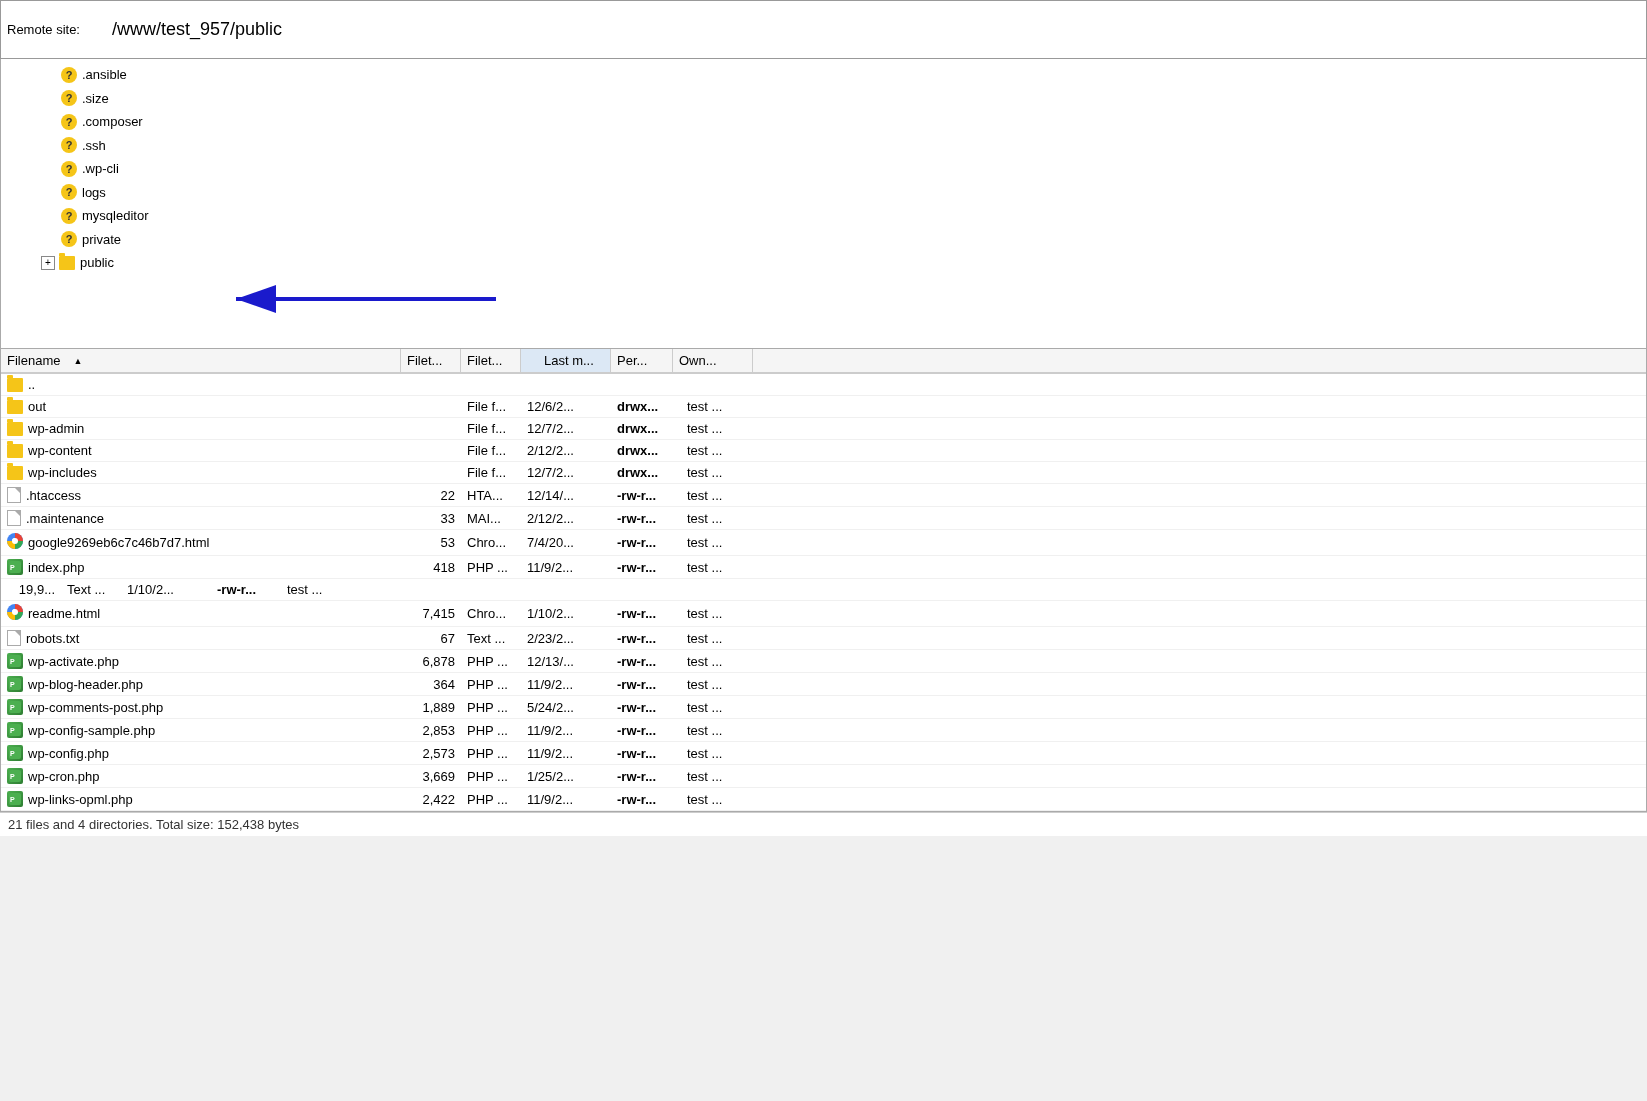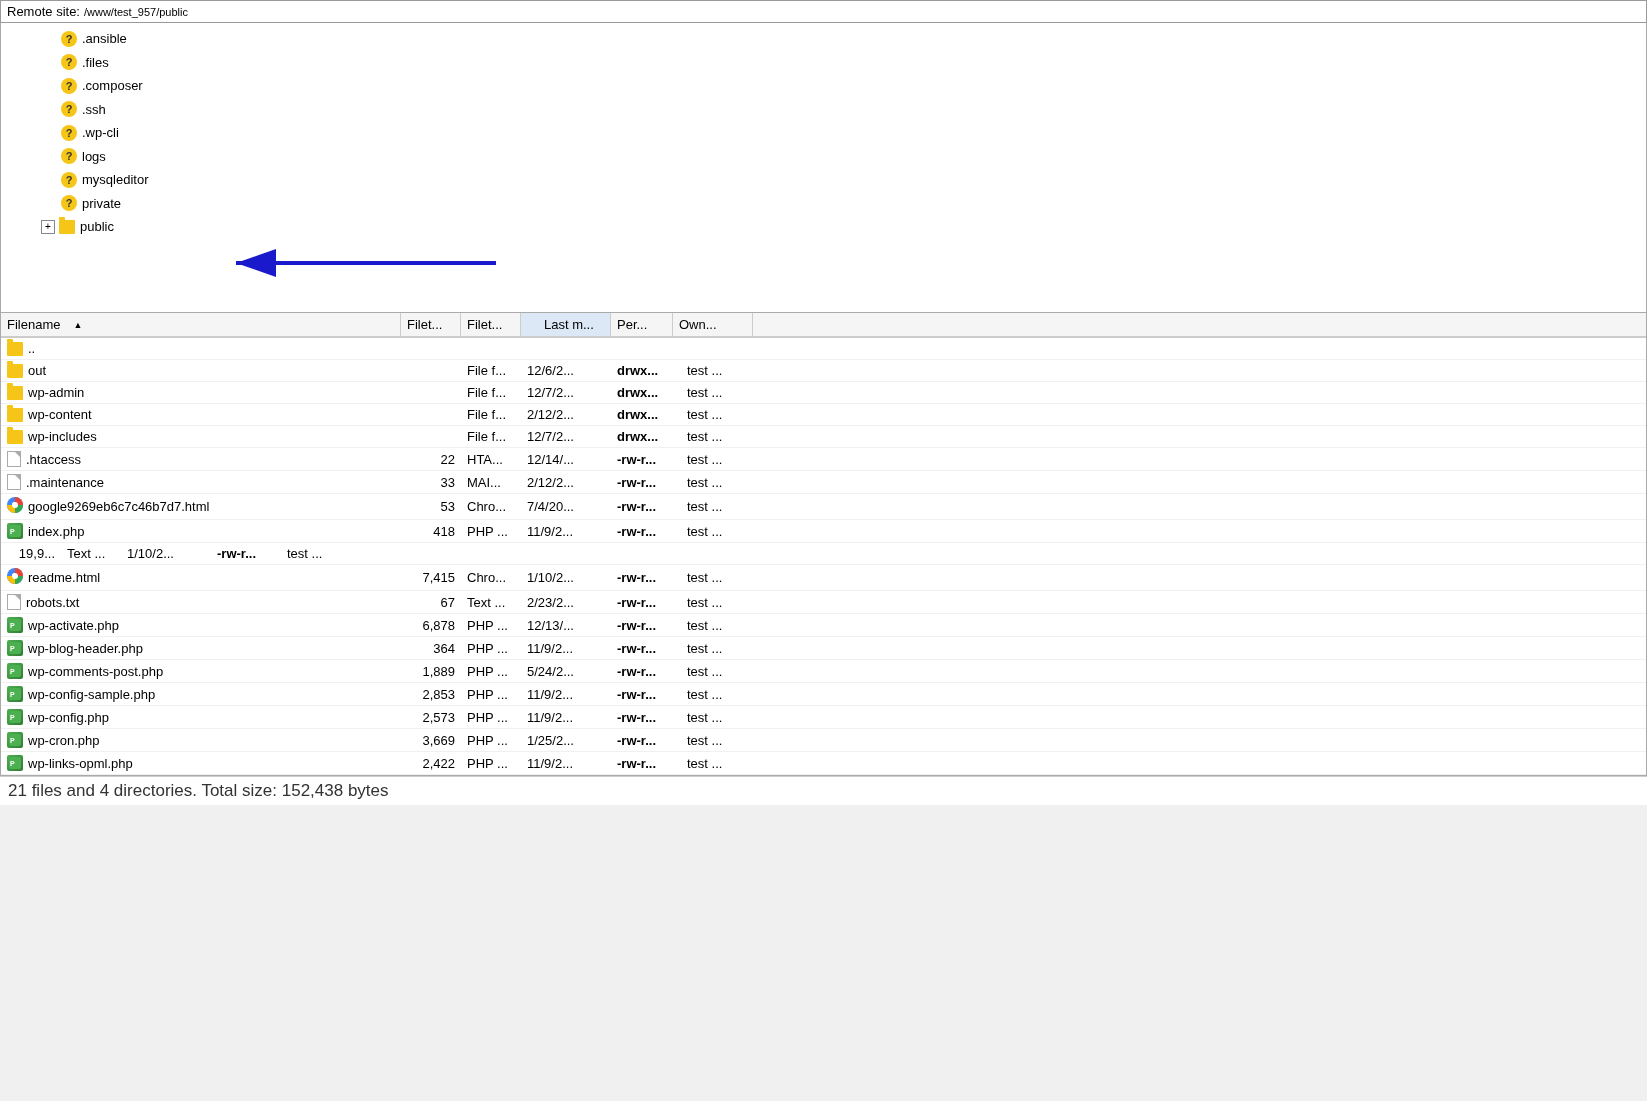--- a/index.html
+++ b/index.html
@@ -11,30 +11,31 @@
       width: 1647px;
       min-height: 1101px;
     }
 
     
     .remote-site-bar {
       display: flex;
       align-items: center;
       background: #fff;
       border: 1px solid #999;
-      padding: 3px 6px;
-      gap: 4px;
+      padding: 18px 6px;
+      gap: 14px;
     }
     .remote-site-label {
       font-size: 13px;
       white-space: nowrap;
     }
     .remote-site-path {
-      font-size: 11px;
+      font-size: 18px;
       flex: 1;
+      margin-left: 18px;
     }
 
     
     .tree-panel {
       background: #fff;
       border: 1px solid #aaa;
       border-top: none;
       padding: 4px 0;
       position: relative;
       min-height: 290px;
@@ -216,21 +217,21 @@
       align-items: center;
       justify-content: center;
       font-size: 7px;
       color: #fff;
       font-weight: bold;
     }
 
     
     .status-bar {
       padding: 4px 8px;
-      font-size: 17px;
+      font-size: 13px;
       background: #fff;
       border-top: 1px solid #ccc;
       color: #333;
     }
 
     
     .arrow-svg {
       position: absolute;
       top: 212px;
       left: 80px;
@@ -246,21 +247,21 @@
 
 <div class="tree-panel">
 
   <div id="tree-items-container">
       <div class="tree-item">
         <span class="question-icon">?</span>
         <span class="item-name">.ansible</span>
       </div>
       <div class="tree-item">
         <span class="question-icon">?</span>
-        <span class="item-name">.files</span>
+        <span class="item-name">.size</span>
       </div>
       <div class="tree-item">
         <span class="question-icon">?</span>
         <span class="item-name">.composer</span>
       </div>
       <div class="tree-item">
         <span class="question-icon">?</span>
         <span class="item-name">.ssh</span>
       </div>
       <div class="tree-item">

